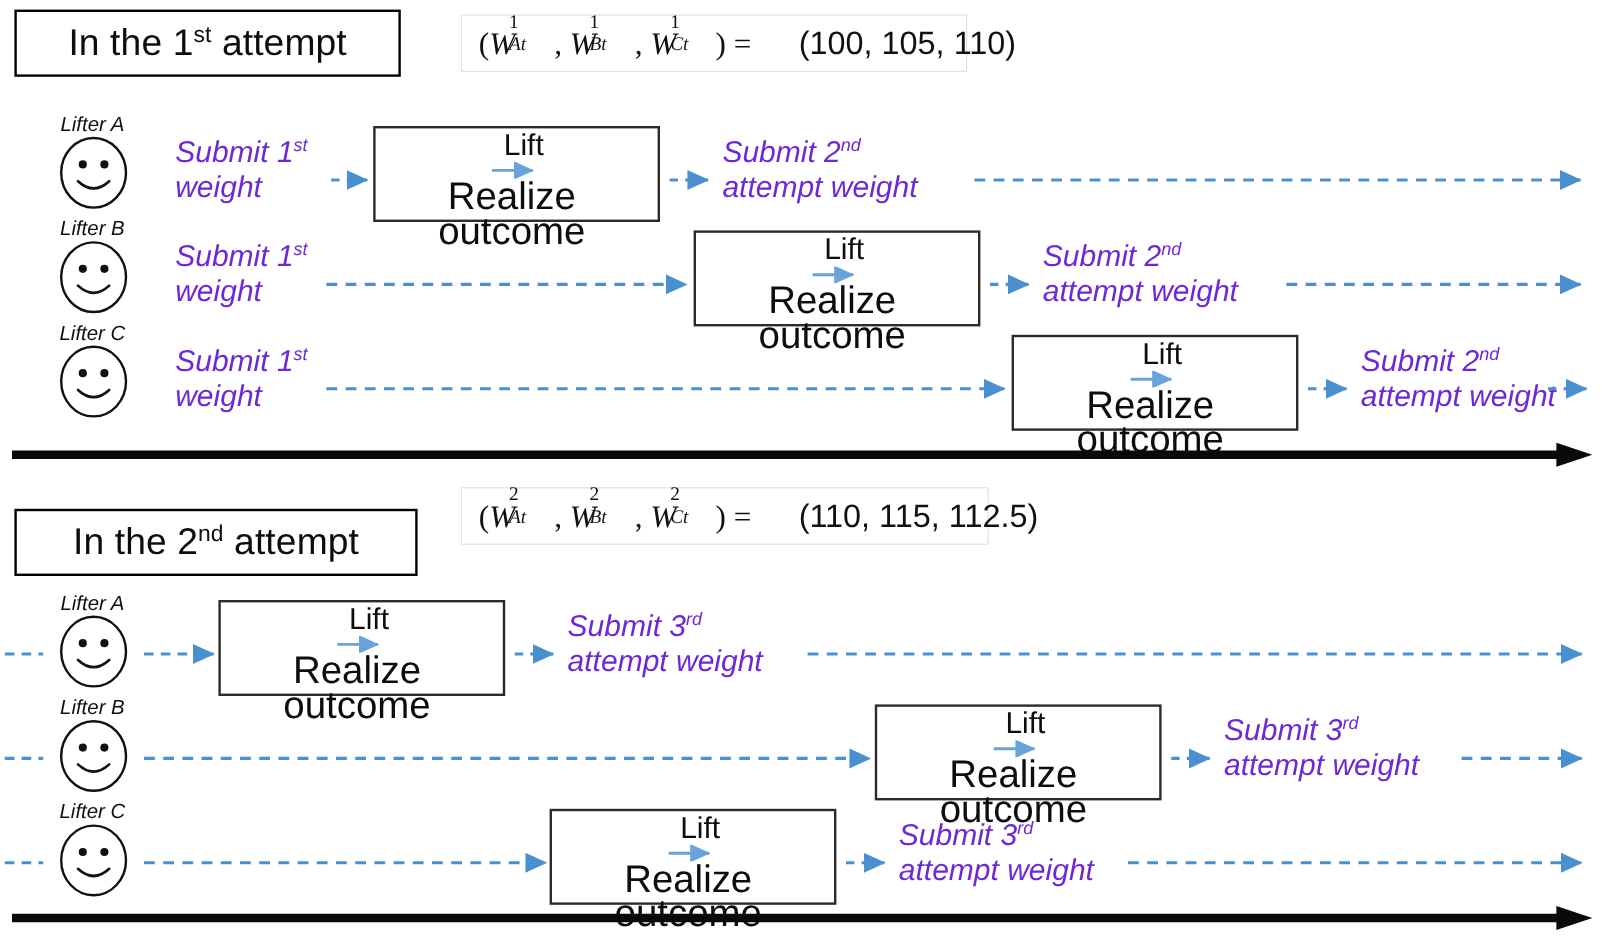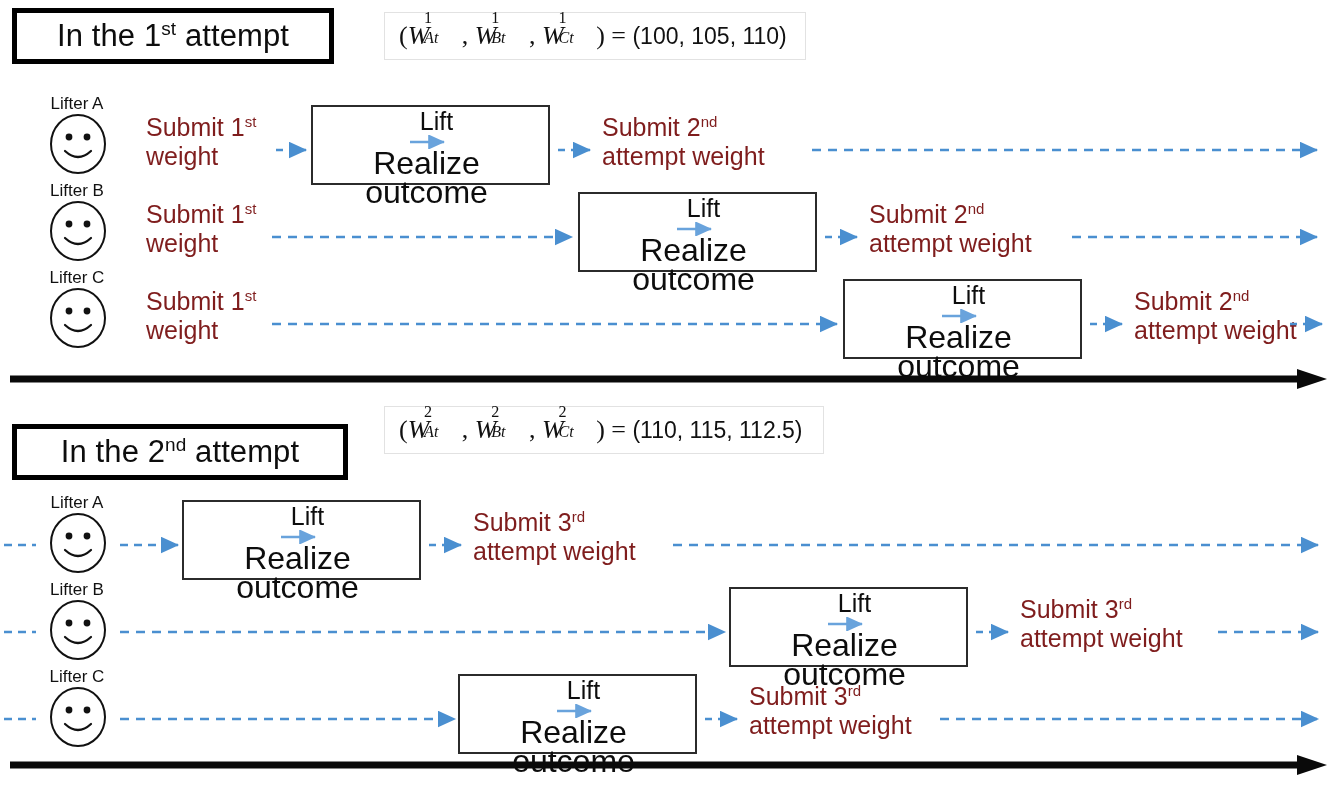--- a/index.html
+++ b/index.html
@@ -15,21 +15,21 @@
     position: relative;
     width: 1335px;
     height: 789px;
     overflow: hidden;
     background: #ffffff;
   }
 
   
   .section-title-box {
     position: absolute;
-    border: 5px solid #000000;
+    border: 2px solid #000000;
     background: #ffffff;
     display: flex;
     align-items: center;
     justify-content: center;
     box-sizing: border-box;
     font-size: 31px;
     letter-spacing: 0.1px;
     white-space: nowrap;
     padding: 8px 14px;
   }
@@ -65,44 +65,46 @@
     font-size: 0.62em;
     font-style: normal;
   }
   .formula-box .mvar .sub {
     position: absolute;
     top: 0.48em;
     left: 1.02em;
     font-size: 0.62em;
   }
   .formula-box .gapafter { display:inline-block; width: 1.25em; }
-  .formula-box .plainnum { font-family: "Liberation Sans", sans-serif; font-size: 23px; }
+  .formula-box .plainnum { font-family: "Liberation Sans", sans-serif; font-size: 27px; margin-left: 32px; }
 
   
   .lifter {
     position: absolute;
     width: 96px;
     text-align: center;
+    font-style: italic;
   }
   .lifter-label {
     font-size: 17px;
     line-height: 18px;
     text-align: center;
     color: #111;
     margin-left: -2px;
   }
   .face-svg { display: block; margin: 0 auto; }
 
   
   .step-text {
     position: absolute;
     font-size: 25px;
     line-height: 29px;
-    color: #7f1d1d;
+    color: #6d28d9;
     white-space: nowrap;
+    font-style: italic;
   }
   .step-text .sup {
     font-size: 15px;
     vertical-align: super;
     line-height: 0;
   }
 
   
   .lift-box {
     position: absolute;

